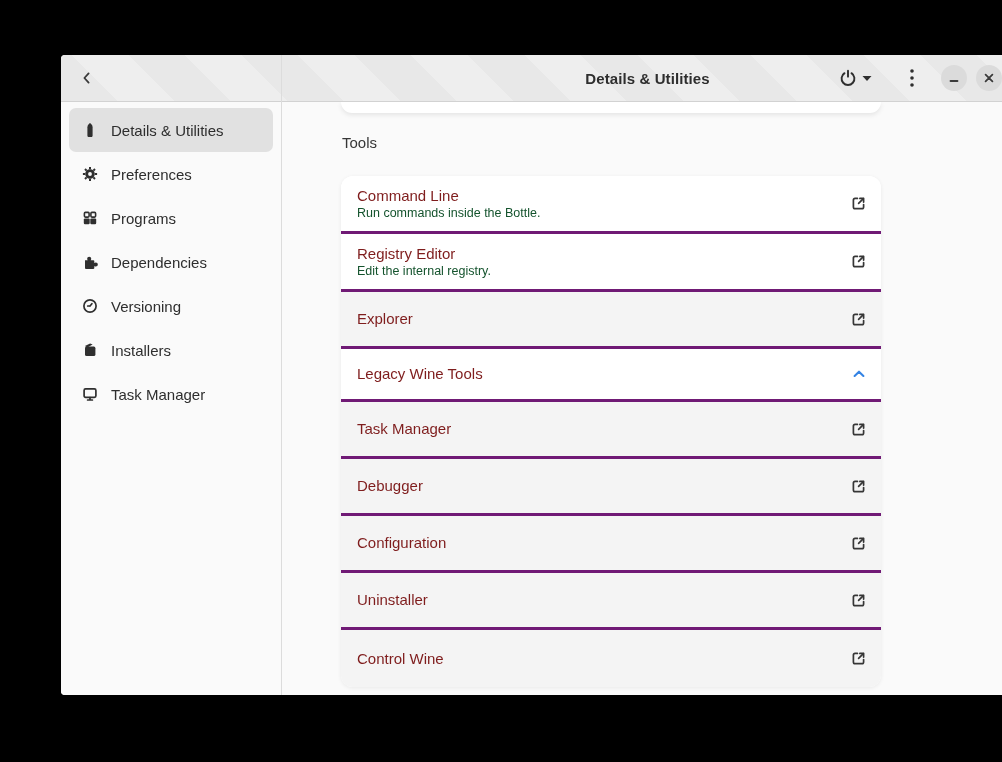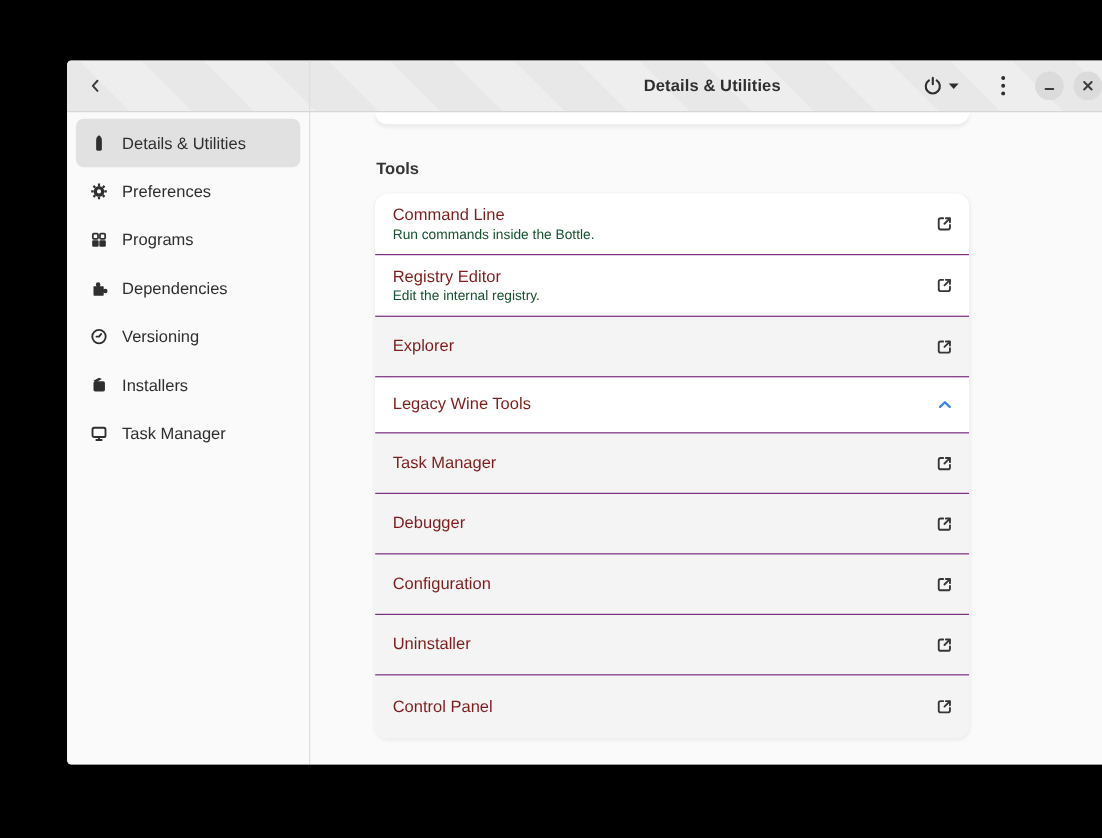--- a/index.html
+++ b/index.html
@@ -61,30 +61,30 @@
   .side-item.active{background:#e1e1e1;}
   .side-item .ic{width:16px;height:16px;flex:0 0 16px;display:flex;}
 
   
   .main{position:absolute;left:221px;top:47px;right:0;bottom:0;background:#fafafa;}
   .partial-card{
     position:absolute;left:59px;top:0;width:540px;height:11px;background:#fff;
     border-radius:0 0 12px 12px;box-shadow:0 2px 5px rgba(0,0,0,.09);
   }
   .section-title{
-    position:absolute;left:60px;top:43px;font-size:15px;font-weight:bold;color:#363636;
+    position:absolute;left:60px;top:32px;font-size:15px;font-weight:normal;color:#363636;
   }
   .tools-card{
     position:absolute;left:59px;top:74px;width:540px;background:#fff;
     border-radius:12px;overflow:hidden;box-shadow:0 1px 4px rgba(0,0,0,.07);
   }
   .row{
     display:flex;align-items:center;padding:0 14px 0 16px;background:#fff;cursor:pointer;
   }
-  .row + .row{border-top:1px solid #701a75;}
+  .row + .row{border-top:3px solid #701a75;}
   .row.two-line{height:55px;}
   .row.expander{height:50px;}
   .row.sub{height:54px;background:#f4f4f4;}
   .row.sub.last{height:57px;}
   .row-text{flex:1;display:flex;flex-direction:column;justify-content:center;gap:3px;min-width:0;}
   .row-title{font-size:15px;color:#7f1d1d;line-height:1.15;}
   .row-sub{font-size:12.5px;color:#14532d;line-height:1.1;}
   .row-icon{flex:0 0 auto;display:flex;}
 
   svg{display:block;}
@@ -327,21 +327,21 @@
             <svg width="17" height="17" viewBox="0 0 16 16" fill="none" stroke="#363636" stroke-width="1.6" stroke-linecap="round" stroke-linejoin="round">
                 <path d="M7 3.2H4.8c-.9 0-1.6.7-1.6 1.6v6.4c0 .9.7 1.6 1.6 1.6h6.4c.9 0 1.6-.7 1.6-1.6V9"></path>
                 <path d="M9.3 3.2h3.5v3.5"></path>
                 <path d="M12.5 3.5 8.1 7.9"></path>
               </svg>
           </span>
         </div>
 
         <div class="row sub last">
           <div class="row-text">
-            <span class="row-title">Control Panel</span>
+            <span class="row-title">Control Wine</span>
           </div>
           <span class="row-icon">
             <svg width="17" height="17" viewBox="0 0 16 16" fill="none" stroke="#363636" stroke-width="1.6" stroke-linecap="round" stroke-linejoin="round">
                 <path d="M7 3.2H4.8c-.9 0-1.6.7-1.6 1.6v6.4c0 .9.7 1.6 1.6 1.6h6.4c.9 0 1.6-.7 1.6-1.6V9"></path>
                 <path d="M9.3 3.2h3.5v3.5"></path>
                 <path d="M12.5 3.5 8.1 7.9"></path>
               </svg>
           </span>
         </div>
 

